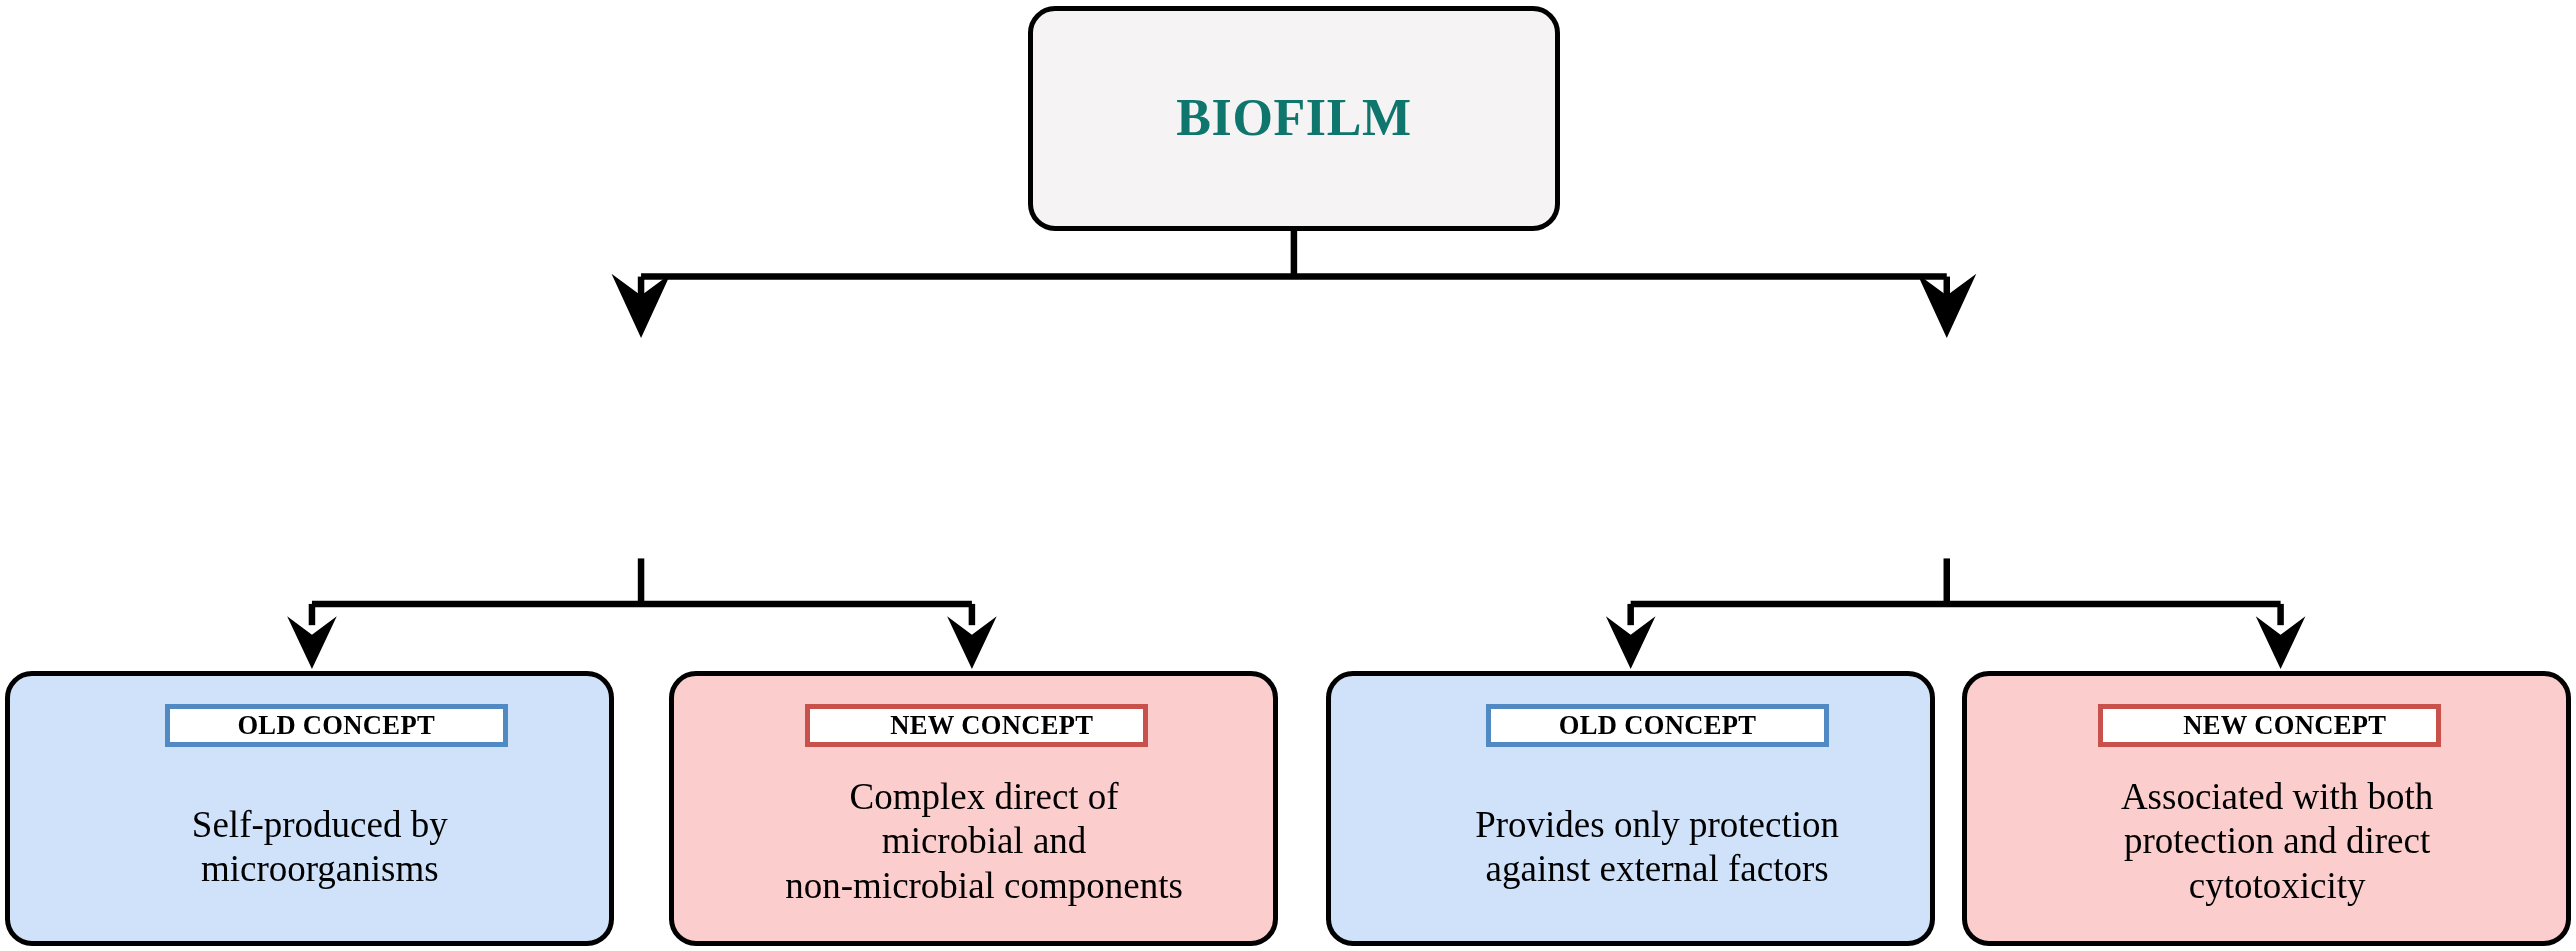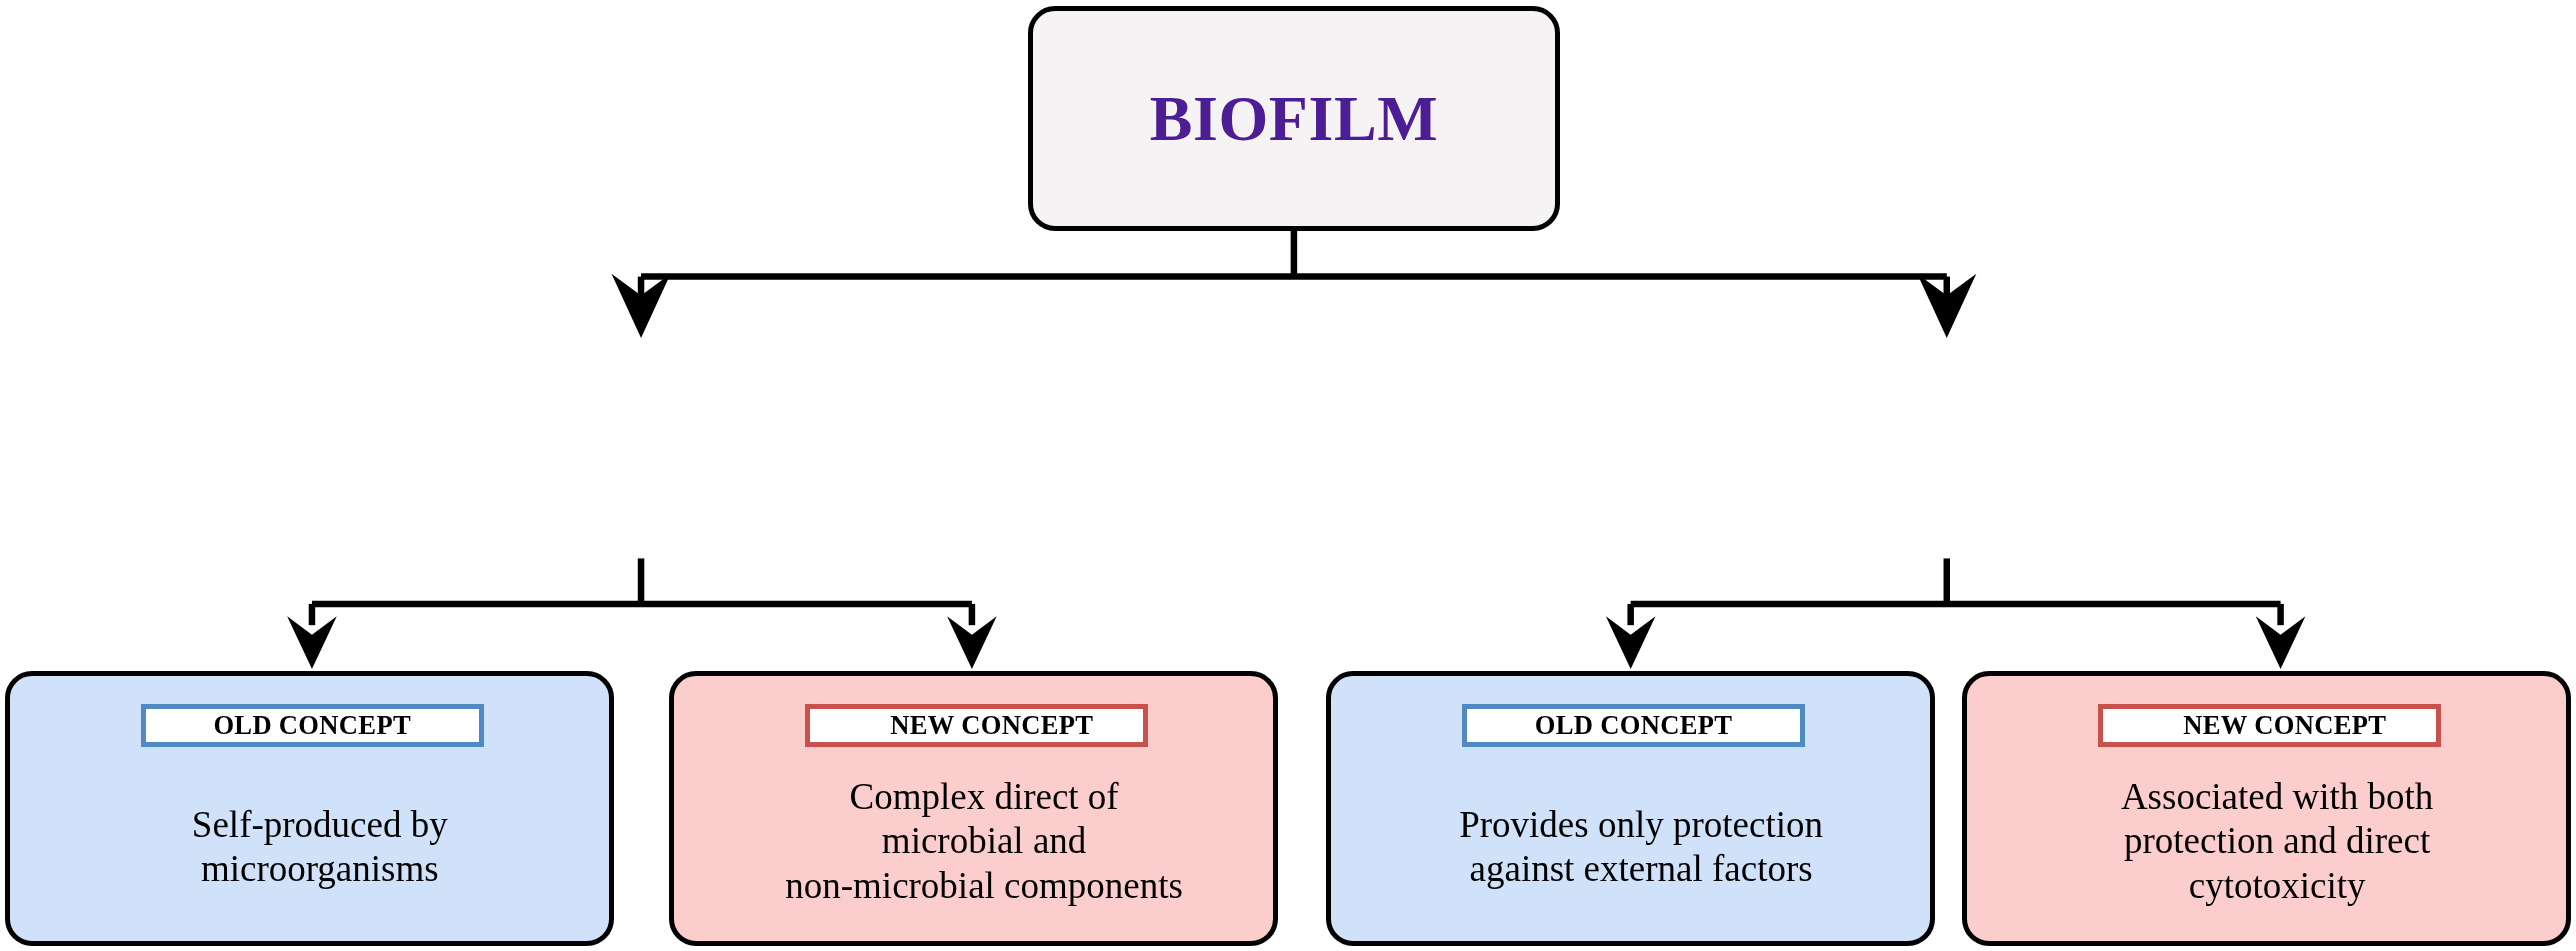--- a/index.html
+++ b/index.html
@@ -5,26 +5,26 @@
   html,body{margin:0;padding:0;background:#ffffff;}
   body{width:2576px;height:952px;font-family:"Liberation Serif",serif;}
   #stage{position:relative;width:2576px;height:952px;overflow:hidden;background:#fff;}
 
   .node{position:absolute;box-sizing:border-box;border:5.3px solid #000;border-radius:27px;
         display:flex;flex-direction:column;align-items:center;justify-content:center;text-align:center;}
   .node.plain{background:#f5f3f3;}
   .node.blue{background:#cfe2f9;}
   .node.pink{background:#fccdcd;}
 
-  .title-bold{font-weight:700;font-size:64px;letter-spacing:0.6px;color:#4c1d95;line-height:1.05;}
+  .title-bold{font-weight:700;font-size:52px;letter-spacing:0.6px;color:#0f766e;line-height:1.05;}
   .title-reg{font-weight:400;font-size:69px;color:#000;line-height:1.05;}
 
   .badge{box-sizing:border-box;background:#ffffff;display:flex;align-items:center;justify-content:center;
          padding:3.5px 15.4px;}
-  .badge.b-blue{border:5.3px solid #5189c2;}
+  .badge.b-blue{border:5.3px solid #5189c2;margin-left:24px;}
   .badge.b-red{border:5.3px solid #c9514c;padding-left:46px;}
   .badge-txt{font-weight:700;font-size:26.6px;letter-spacing:0.3px;color:#000;white-space:nowrap;line-height:1;}
 
   .leaf-body{font-weight:400;font-size:37px;line-height:1.20;color:#000;padding:0 10.6px;white-space:pre-line;}
 
   #wires{position:absolute;left:0;top:0;width:2576px;height:952px;pointer-events:none;}
 </style>
 </head>
 <body>
 
@@ -81,21 +81,21 @@
     </div>
     <div class="leaf-body" style="position:absolute;left:0;top:99px;width:100%;">Complex direct of
 microbial and
 non-microbial components</div>
   </div>
 
   <div class="node blue" style="left:1326px;top:671px;width:609px;height:275px;">
     <div class="badge b-blue" style="position:absolute;left:131px;top:28px;width:343px;height:43px;">
       <span class="badge-txt">OLD CONCEPT</span>
     </div>
-    <div class="leaf-body" style="position:absolute;left:0;top:127px;width:100%;">Provides only protection
+    <div class="leaf-body" style="position:absolute;left:16px;top:127px;width:100%;">Provides only protection
 against external factors</div>
   </div>
 
   <div class="node pink" style="left:1962px;top:671px;width:609px;height:275px;">
     <div class="badge b-red" style="position:absolute;left:131px;top:28px;width:343px;height:43px;">
       <span class="badge-txt">NEW CONCEPT</span>
     </div>
     <div class="leaf-body" style="position:absolute;left:0;top:99px;width:100%;">Associated with both
 protection and direct
 cytotoxicity</div>

